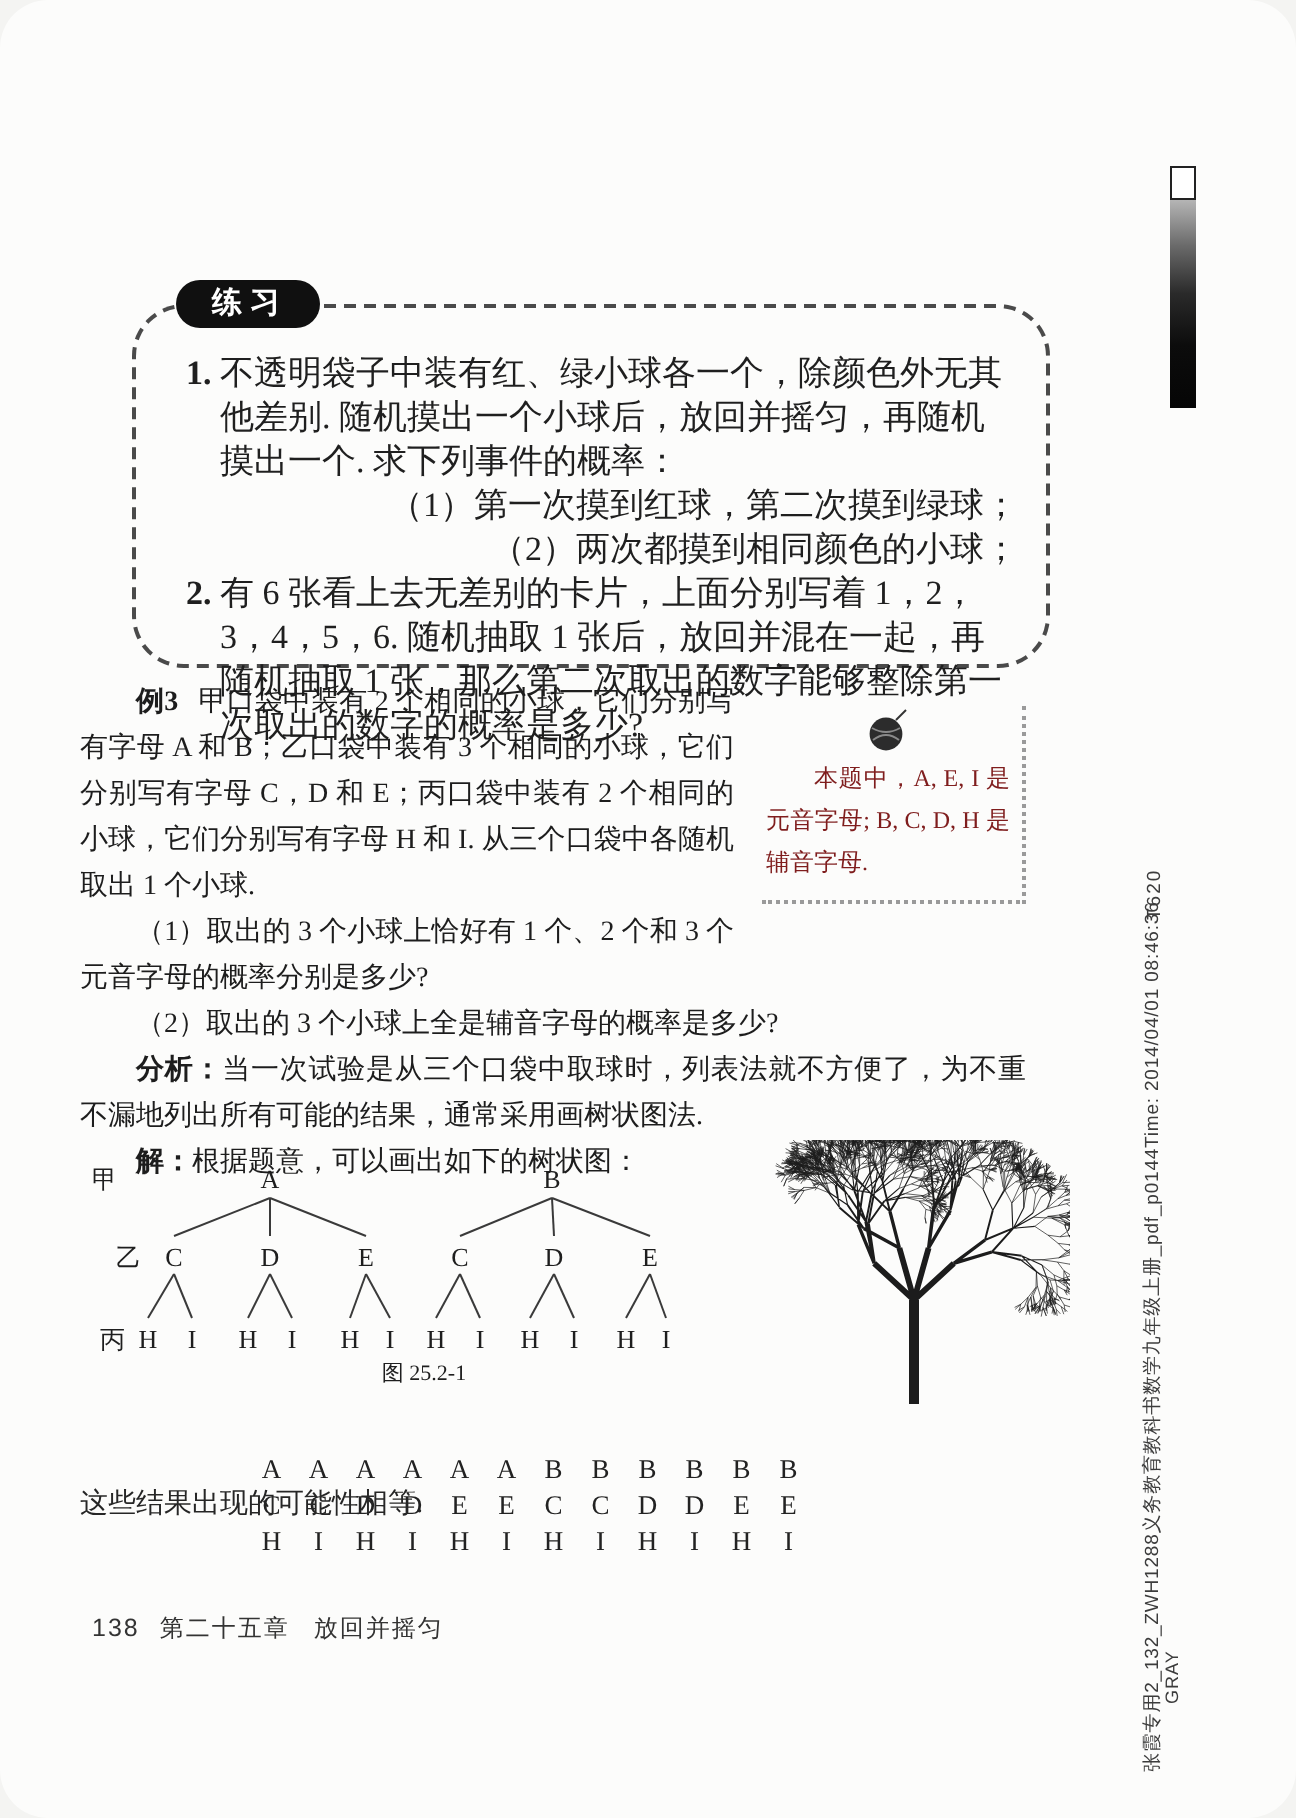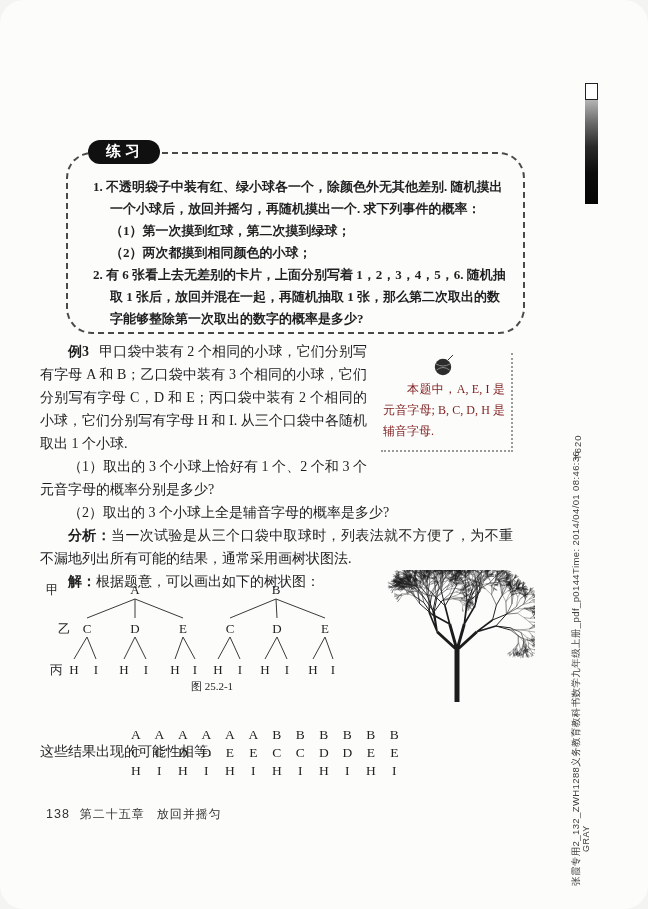--- a/index.html
+++ b/index.html
@@ -10,23 +10,23 @@
   .calib-bar{position:absolute;left:585px;top:83px;width:13px;height:121px;}
   .calib-top{width:11px;height:15px;background:#fff;border:1px solid #222;}
   .calib-grad{width:13px;height:104px;background:linear-gradient(#b5b5b5,#6a6a6a 22%,#2a2a2a 45%,#0c0c0c 70%,#050505);}
 
   
   .practice-box{position:absolute;left:66px;top:152px;width:455px;height:178px;
     border:2px dashed #4a4a4a;border-radius:26px;}
   .practice-pill{position:absolute;left:20px;top:-14px;background:#101010;color:#fff;
     font-weight:bold;font-size:15px;letter-spacing:4px;padding:2px 16px 3px 18px;border-radius:14px;
     font-family:"Liberation Sans",sans-serif;}
-  .practice-body{padding:22px 14px 0 10px;font-size:13px;line-height:22px;color:#1f1f1f;font-weight:bold;}
+  .practice-body{padding:22px 14px 0 10px;font-size:17px;line-height:22px;color:#1f1f1f;}
   .p-item{padding-left:32px;text-indent:-17px;}
-  .p-sub{padding-left:32px;}
+  .p-sub{padding-left:32px;text-align:right;}
 
   
   .example{position:absolute;left:40px;top:340px;width:473px;font-size:14px;line-height:23px;color:#1d1d1d;}
   .example p{margin:0;text-align:justify;}
   .ex-label{font-weight:bold;margin-right:10px;}
   .ex-body{text-indent:2em;}
   .ex-q{text-indent:2em;}
   b.inline-label{font-weight:bold;}
 
   

